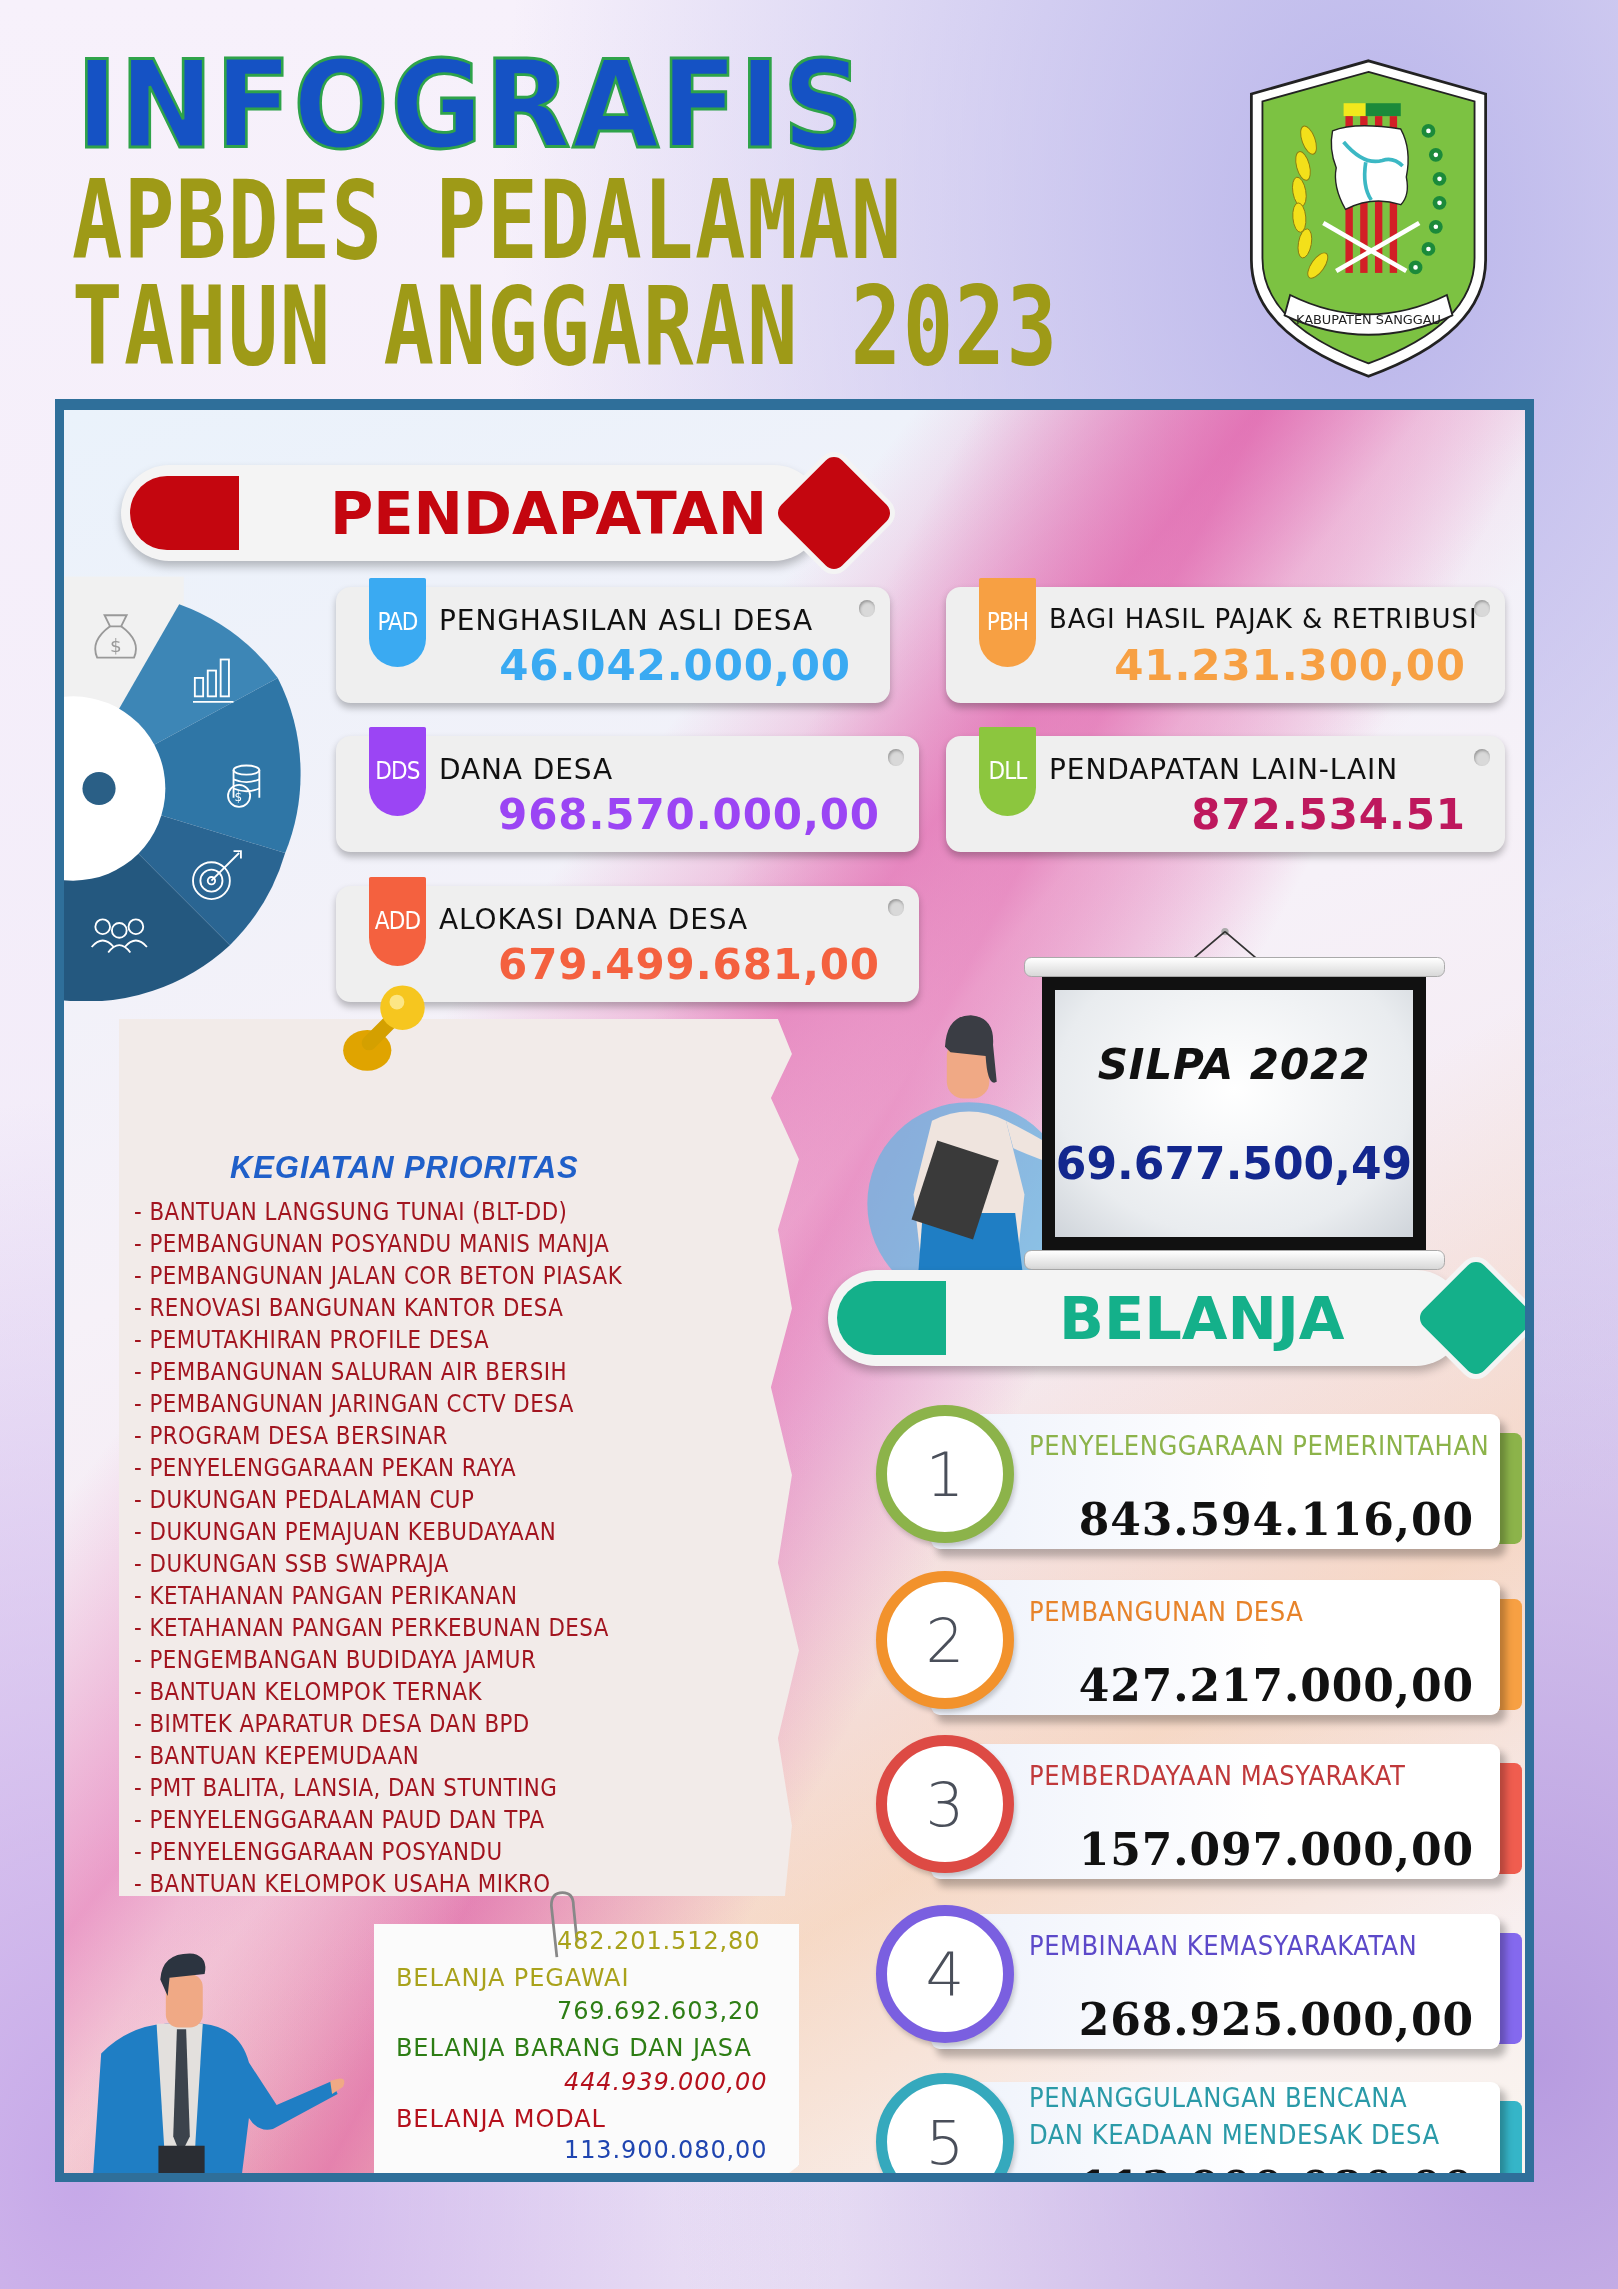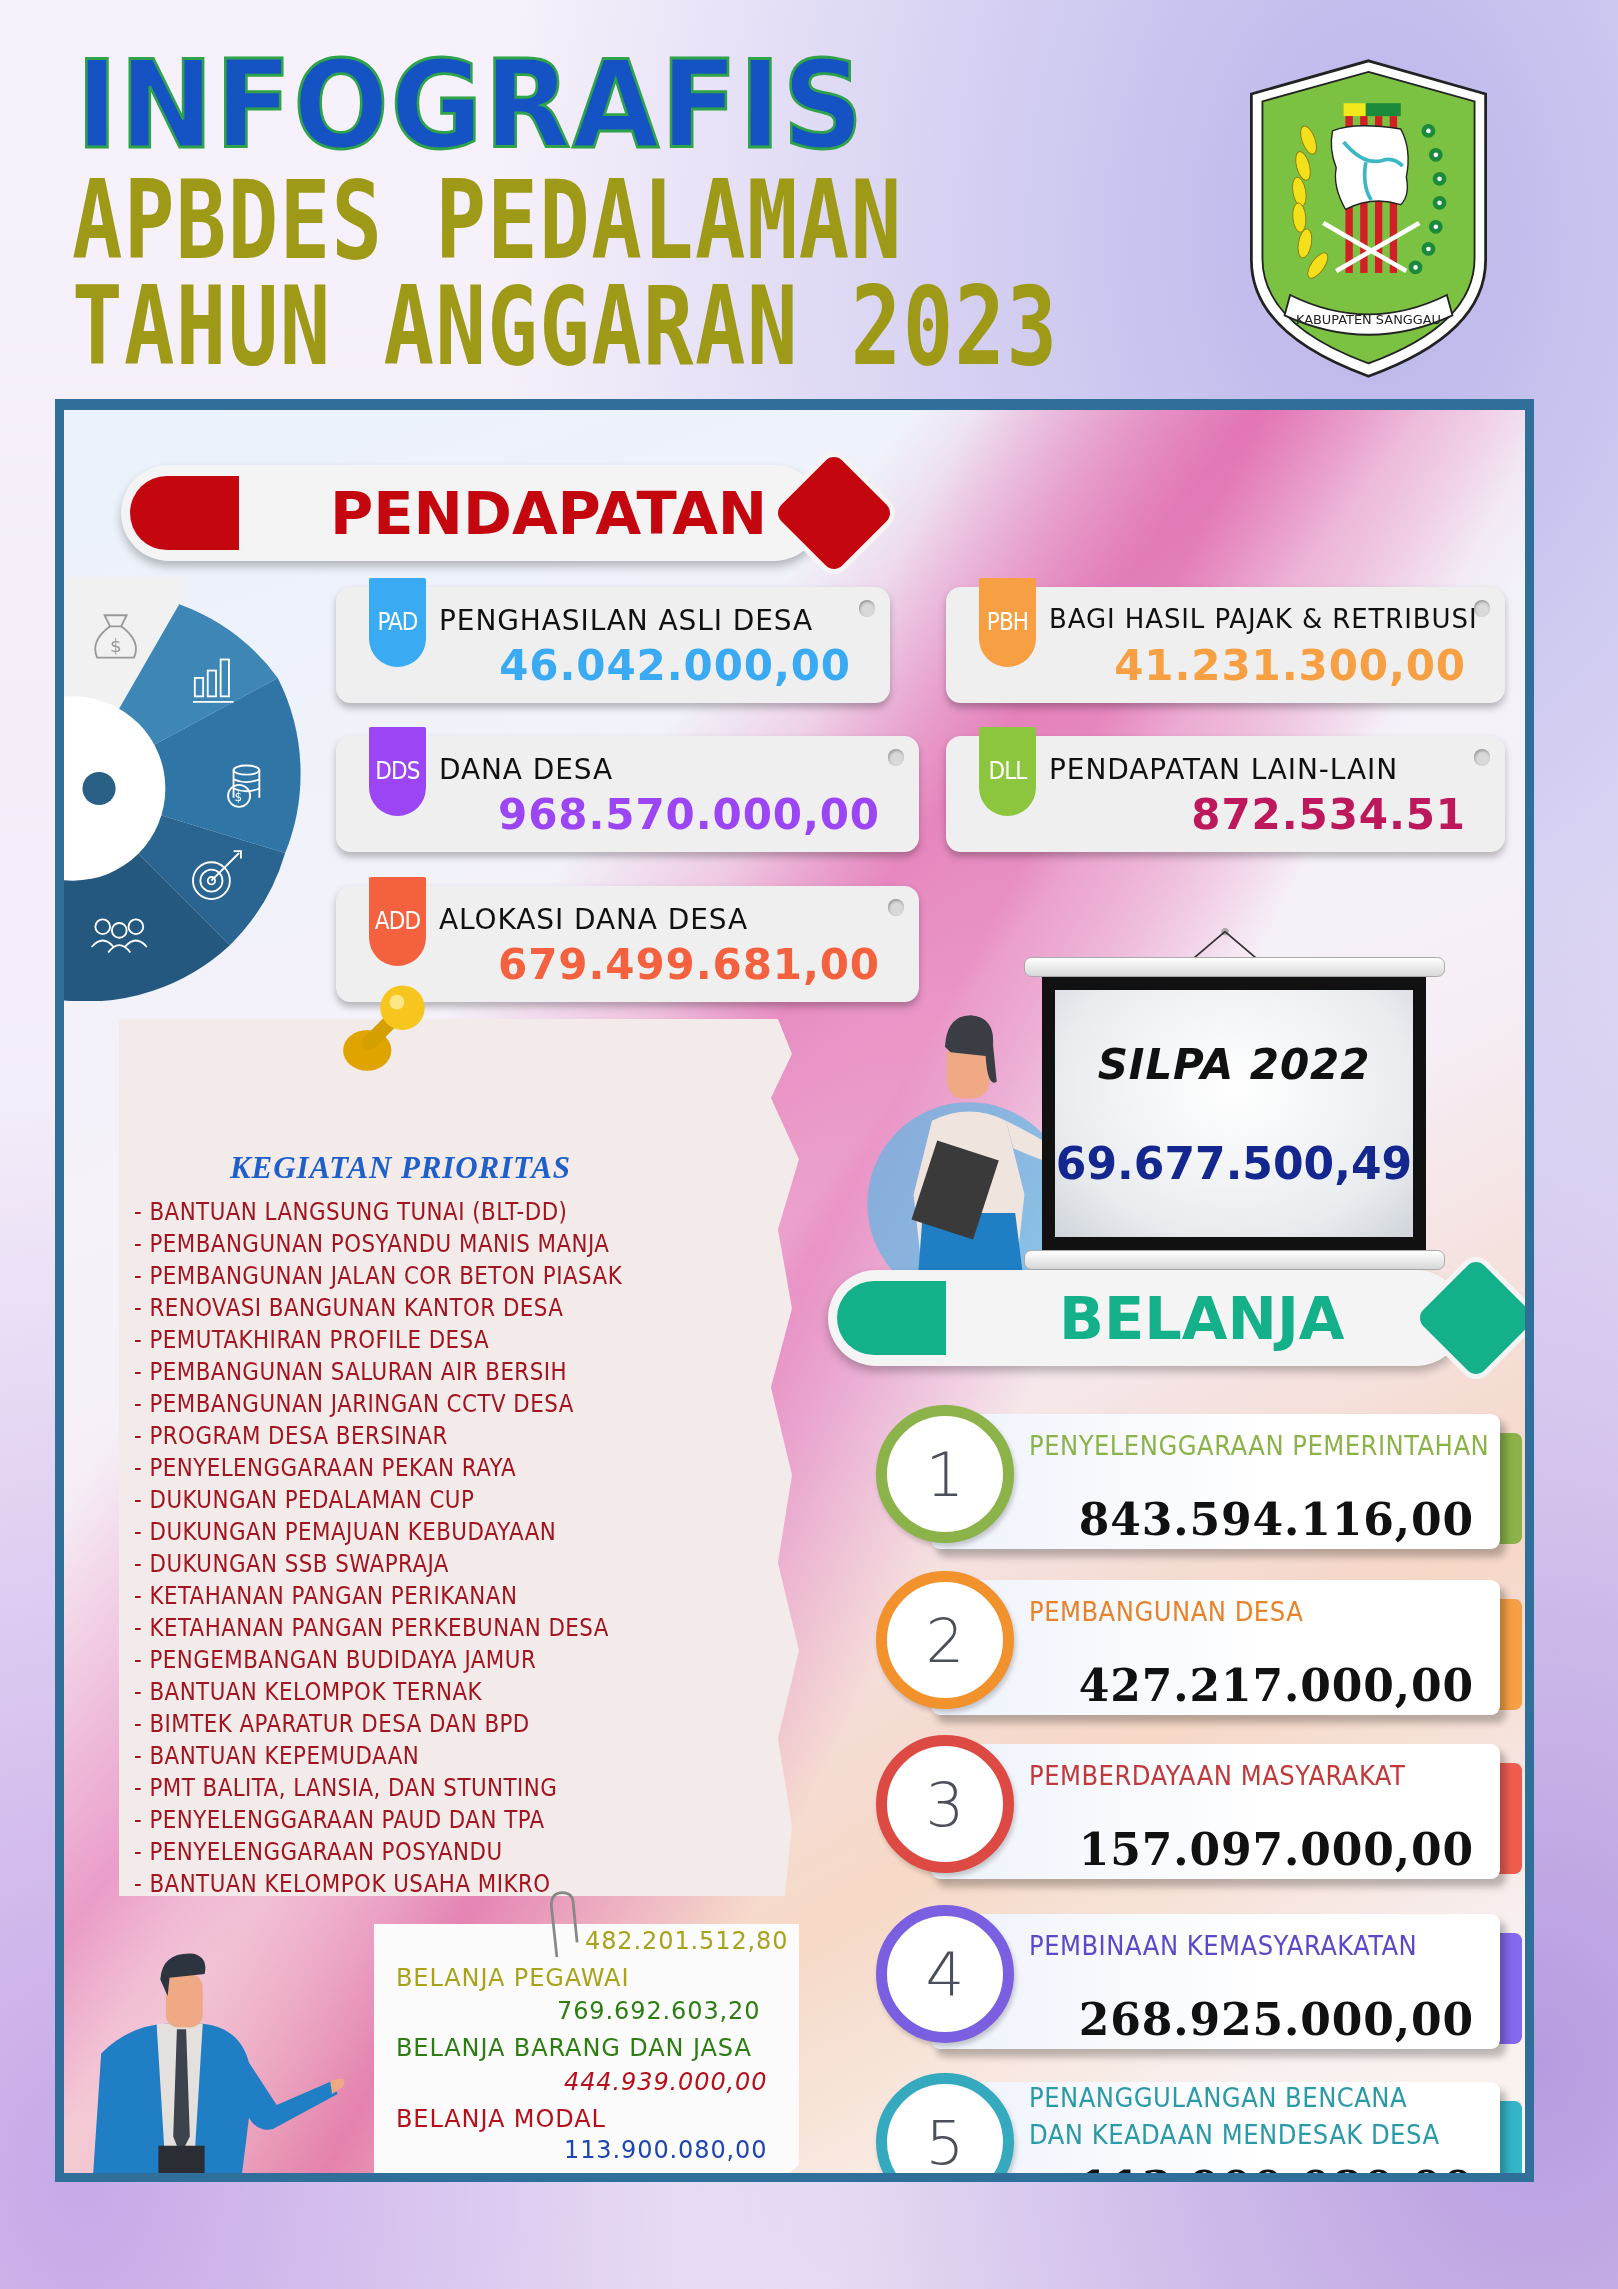--- a/index.html
+++ b/index.html
@@ -102,21 +102,21 @@
   
   .note {
     position: absolute; left: 55px; top: 609px; width: 701px; height: 877px;
     background: #f2ebe9;
     box-shadow: 3.7px 5.5px 11px rgba(0,0,0,0.25);
     clip-path: polygon(0 0, 94% 0, 96% 4%, 93% 9%, 97% 16%, 94% 24%, 96% 33%, 93% 42%, 96% 52%, 94% 62%, 97% 72%, 94% 82%, 96% 92%, 95% 100%, 0 100%);
   }
   .pin { position: absolute; left: 268px; top: 568px; width: 102px; height: 102px; }
   .note-title {
     position: absolute; left: 166px; top: 740px;
-    font-family: Liberation Serif, serif; font-style: italic; font-weight: bold;
+    font-family: Liberation Sans, sans-serif; font-style: italic; font-weight: bold;
     font-size: 31px; color: #1f5fc9; letter-spacing: 0.9px;
   }
   .prio-list {
     position: absolute; left: 70px; top: 786px; list-style: none;
     font-family: "DejaVu Sans Condensed", "DejaVu Sans", sans-serif;
     font-size: 25px; color: #a2141f; line-height: 32px; letter-spacing: 0.5px;
   }
   .prio-list li { white-space: nowrap; transform: scaleX(0.95); transform-origin: left; }
 
   
@@ -357,21 +357,21 @@
     <li>- PMT BALITA, LANSIA, DAN STUNTING</li>
     <li>- PENYELENGGARAAN PAUD DAN TPA</li>
     <li>- PENYELENGGARAAN POSYANDU</li>
     <li>- BANTUAN KELOMPOK USAHA MIKRO</li>
   </ul>
 
   <div class="note2"></div>
   <svg class="clip" viewBox="0 0 50 80">
     <path d="M14 76 L8 20 Q8 6 20 6 Q32 6 32 20 L36 60" stroke="#888" stroke-width="3" fill="none"></path>
   </svg>
-  <div class="exp-row" style="left:507px; top:1517px; color:#a9a21b;padding-left:14px;">482.201.512,80</div>
+  <div class="exp-row" style="left:493px; top:1517px; color:#a9a21b;">482.201.512,80</div>
   <div class="exp-row" style="left:332px; top:1554px; color:#a9a21b;">BELANJA PEGAWAI</div>
   <div class="exp-row" style="left:493px; top:1587px; color:#2d7d14;">769.692.603,20</div>
   <div class="exp-row" style="left:332px; top:1624px; color:#2d7d14;">BELANJA BARANG DAN JASA</div>
   <div class="exp-row" style="left:500px; top:1658px; color:#b5101c;font-style:italic;">444.939.000,00</div>
   <div class="exp-row" style="left:332px; top:1695px; color:#b5101c;">BELANJA MODAL</div>
   <div class="exp-row" style="left:500px; top:1726px; color:#1f45b0;">113.900.080,00</div>
   <div class="exp-row" style="left:330px; top:1759px; color:#1f45b0;">BELANJA TAK TERDUGA</div>
 
   <svg class="man" viewBox="0 0 340 290">
     <path d="M40 290 L50 140 Q80 110 120 108 L160 108 Q200 112 210 150 L240 196 L300 170 L306 184 L236 222 Q220 226 210 210 L200 290 Z" fill="#1f7ec4"></path>

